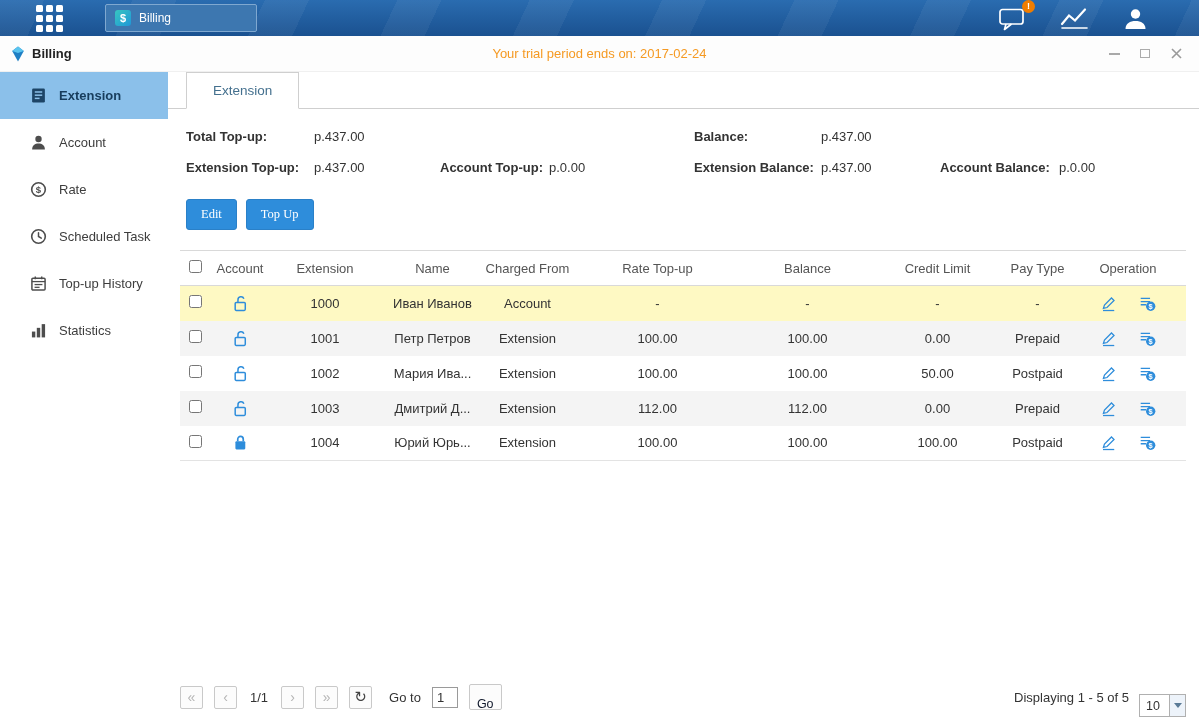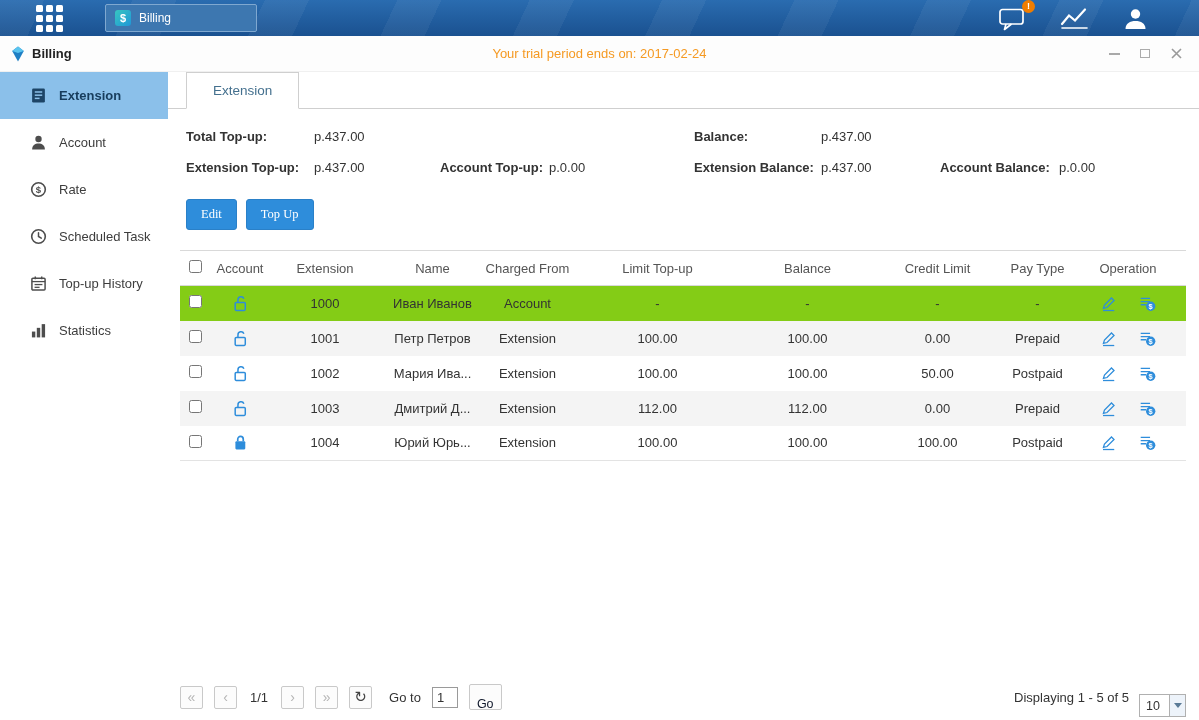--- a/index.html
+++ b/index.html
@@ -64,21 +64,21 @@
   .actions { margin:16px 0 0 18px; display:flex; gap:9px; flex:none; }
   .btn-primary { background:#2e8ddb; color:#fff; border:1px solid #2a80c8; border-radius:3px;
                  font-size:12.5px; padding:7px 14px; cursor:pointer; font-family:Liberation Serif, serif; }
 
   
   table.ext-table { margin:20px 13px 0 12px; width:1006px; border-collapse:collapse; table-layout:fixed; flex:none; }
   .ext-table th { height:35px; font-size:13px; font-weight:normal; color:#555;
                   border-top:1px solid #d9d9d9; border-bottom:1px solid #d9d9d9; text-align:center; }
   .ext-table td { height:35px; font-size:13px; color:#333; text-align:center; overflow:hidden;
                   white-space:nowrap; text-overflow:ellipsis; }
-  .ext-table tbody tr:nth-child(1) { background:#84cc16; }
+  .ext-table tbody tr:nth-child(1) { background:#fef9c3; }
   .ext-table tbody tr:nth-child(2), .ext-table tbody tr:nth-child(4) { background:#f4f4f4; }
   .ext-table tbody tr:last-child td { border-bottom:1px solid #e3e3e3; }
   .ext-table input[type=checkbox] { width:13px; height:13px; cursor:pointer; }
   .lock, .op-ic { display:inline-flex; width:17px; height:17px; vertical-align:middle; cursor:pointer; }
   .ops { white-space:nowrap; }
   .ops .op-ic + .op-ic { margin-left:18px; }
 
   
   .pager { margin-top:auto; flex:none; height:30px; margin:auto 13px 8px 12px; display:flex; align-items:center; }
   .pg-left { display:flex; align-items:center; gap:11px; }
@@ -277,21 +277,21 @@
           <col style="width:65px">
             <col style="width:116px">
         </colgroup>
         <thead>
           <tr>
             <th><input type="checkbox" style=""></th>
             <th>Account</th>
             <th>Extension</th>
             <th>Name</th>
             <th>Charged From</th>
-            <th>Limit Top-up</th>
+            <th>Rate Top-up</th>
             <th>Balance</th>
             <th>Credit Limit</th>
             <th>Pay Type</th>
             <th>Operation</th>
           </tr>
         </thead>
         <tbody>
           <tr>
             <td><input type="checkbox" style=""></td>
             <td><span class="lock">

